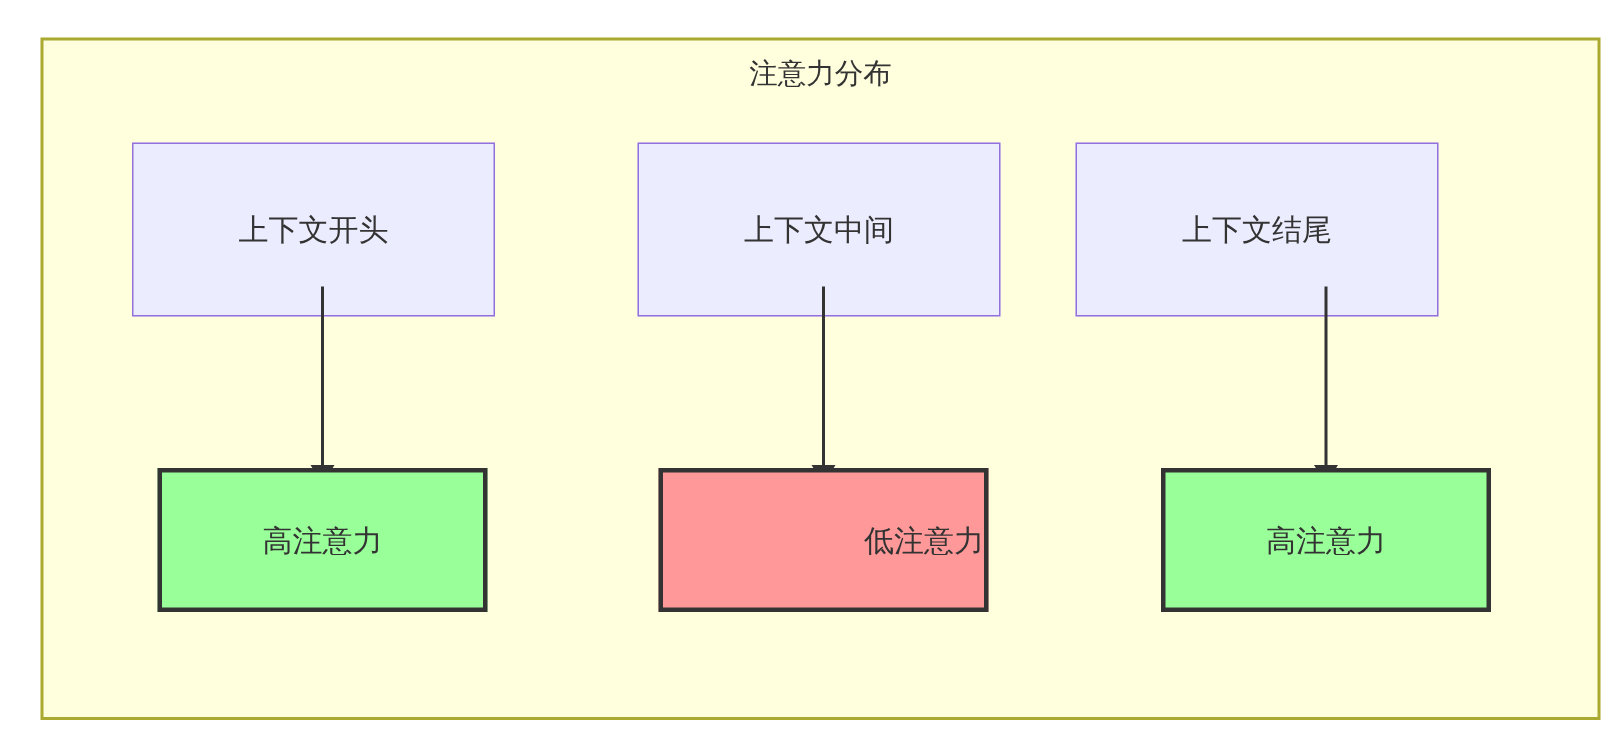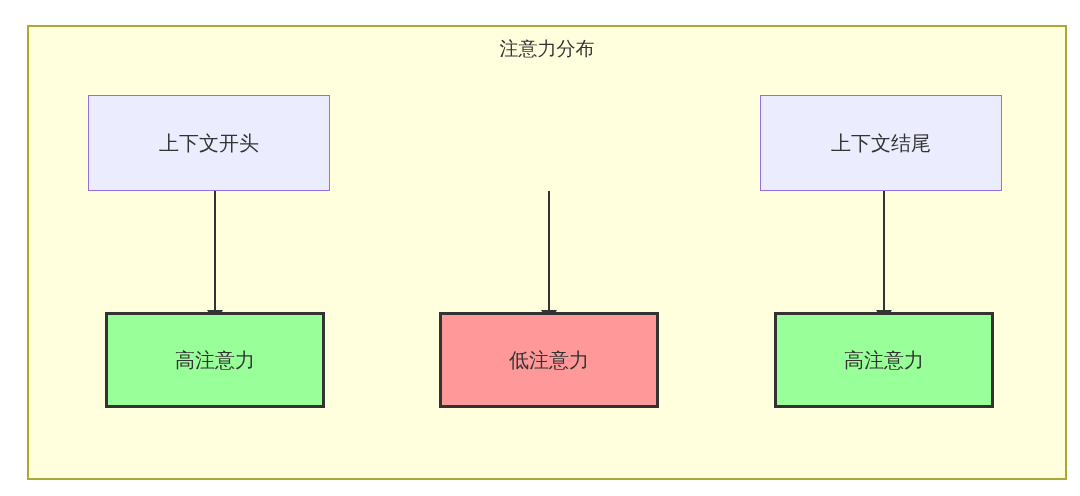--- a/index.html
+++ b/index.html
@@ -47,34 +47,34 @@
     position: absolute;
     display: flex;
     align-items: center;
     justify-content: center;
     font-size: 20px;
     color: var(--text);
     text-align: center;
   }
   .node.top {
     top: 68px;
-    width: 242px; height: 96px;
+    width: 242px; height: 116px;
     background: var(--source-fill);
     border: 1.5px solid var(--source-border);
   }
   .node.bottom {
     top: 285px;
     width: 220px; height: 96px;
     border: 3px solid var(--result-border);
   }
   .node.bottom.high { background: var(--high-fill); }
-  .node.bottom.low  { background: var(--low-fill); }
+  .node.bottom.low  { background: var(--low-fill); justify-content: flex-end; }
   .top-0 { left: 59px; }
   .top-1 { left: 396px; }
-  .top-2 { left: 731px; justify-content: center; }
+  .top-2 { left: 688px; justify-content: center; }
   .bot-0 { left: 76px; }
   .bot-1 { left: 410px; }
   .bot-2 { left: 745px; }
   .arrow {
     position: absolute;
     top: 164px;
     width: 16px; height: 132px;
   }
   .arrow-0 { left: 178px; }
   .arrow-1 { left: 512px; }
@@ -98,20 +98,23 @@
 <body>
 
 <div class="canvas">
   <div class="container">
 
     <div class="diagram-title">注意力分布</div>
 
     <div class="node top top-0">
       <span>上下文开头</span>
     </div>
+    <div class="node top top-1">
+      <span>上下文中间</span>
+    </div>
     <div class="node top top-2">
       <span>上下文结尾</span>
     </div>
 
     <div class="arrow arrow-0">
       <div class="shaft"></div>
       <div class="head"></div>
     </div>
     <div class="arrow arrow-1">
       <div class="shaft"></div>

